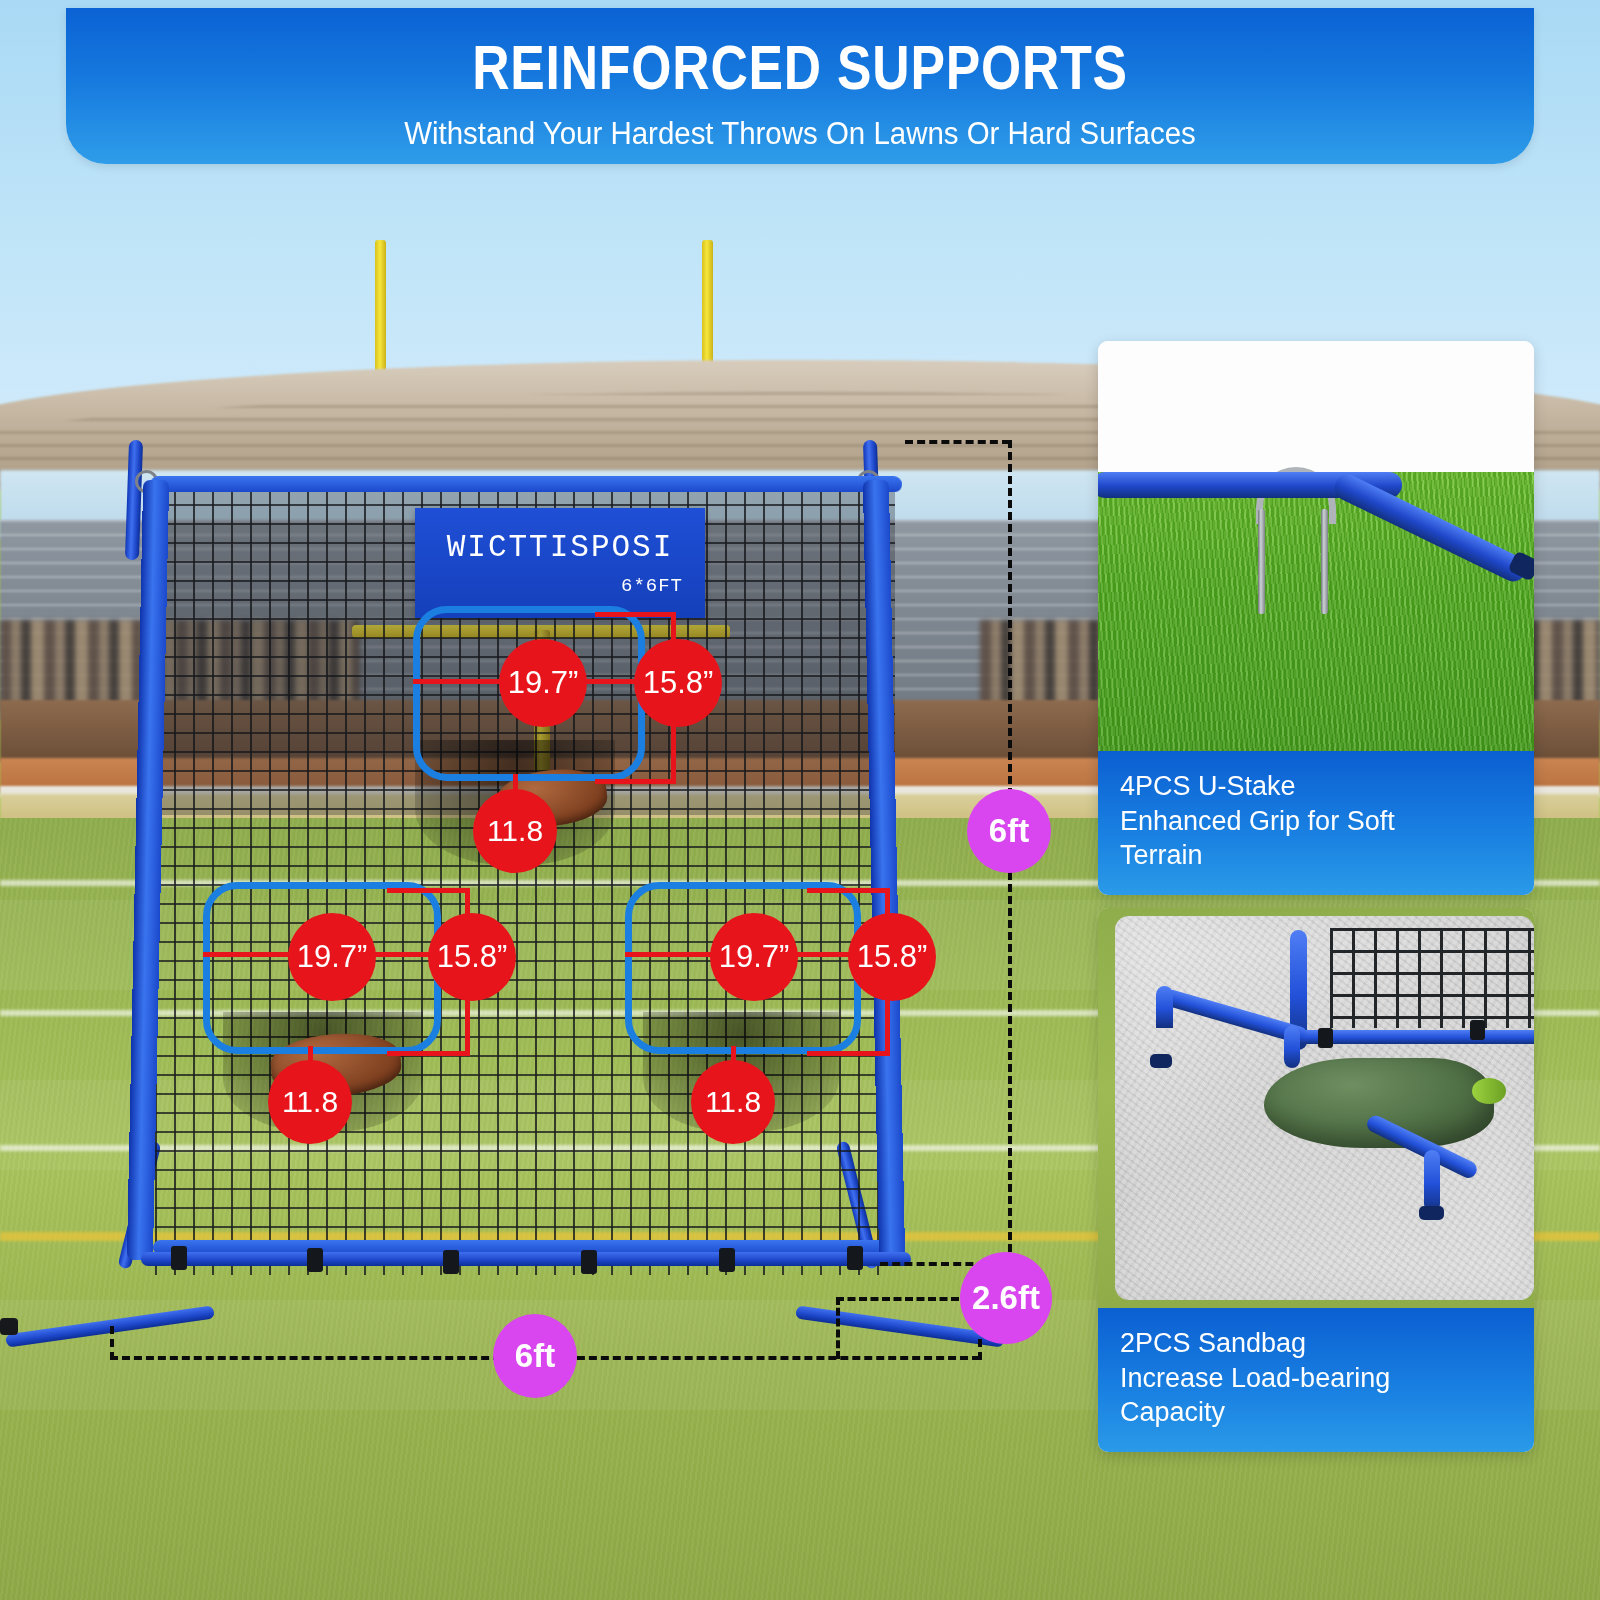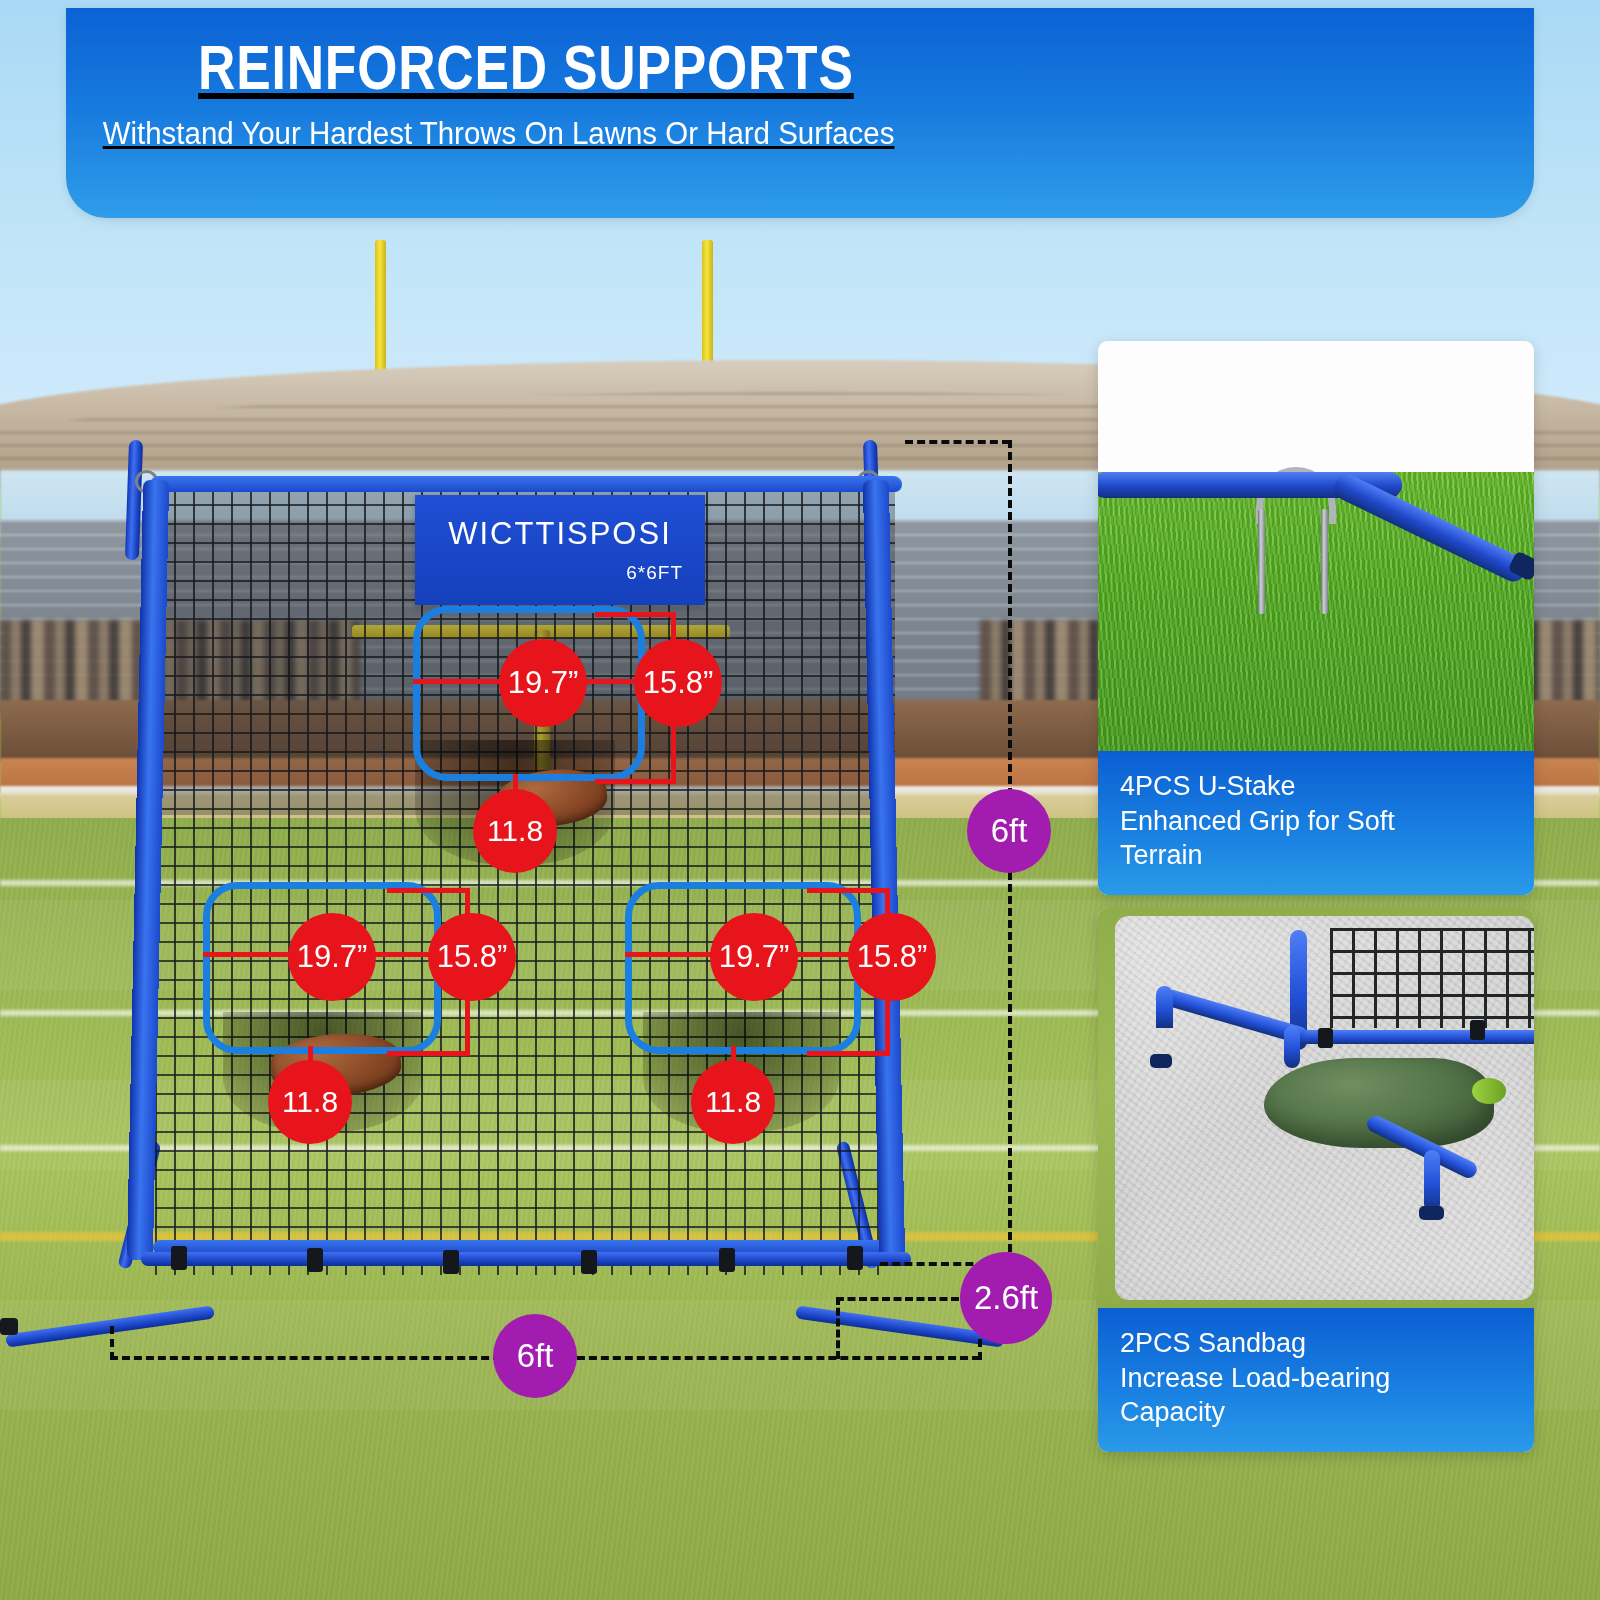--- a/index.html
+++ b/index.html
@@ -70,28 +70,28 @@
         background:radial-gradient(ellipse at 50% 18%,rgba(0,0,0,.55),rgba(0,0,0,.22) 70%,rgba(0,0,0,0));}
   .ball{position:absolute;border-radius:50% / 42%;
         background:radial-gradient(ellipse at 35% 30%,#b0693f,#7d3f1f 70%,#5d2d14);
         box-shadow:inset 0 -4px 8px rgba(0,0,0,.4);}
 
   
   .rline{position:absolute;background:#e8141b;}
   .badge{position:absolute;display:flex;align-items:center;justify-content:center;
         color:#fff;border-radius:50%;font-weight:400;white-space:nowrap;}
   .badge.red{background:#e8141b;}
-  .badge.black{background:#a21caf;}
+  .badge.black{background:#d946ef;font-weight:bold;}
   .dash-h{position:absolute;height:0;border-top:4px dashed #0b0b0b;}
   .dash-v{position:absolute;width:0;border-left:4px dashed #0b0b0b;}
 
   
-  #header{position:absolute;left:66px;top:8px;width:1468px;height:210px;
+  #header{position:absolute;left:66px;top:8px;width:1468px;height:156px;
       background:linear-gradient(180deg,#0b62d4 0%,#1679de 45%,#2f9de9 100%);
-      border-radius:0 0 40px 40px;box-shadow:0 3px 10px rgba(0,0,0,.10);text-decoration:underline;}
+      border-radius:0 0 40px 40px;text-align:center;box-shadow:0 3px 10px rgba(0,0,0,.10);}
   #header .h1{color:#fff;font-size:63px;font-weight:bold;letter-spacing:1px;
       transform:scaleX(.82);transform-origin:center;padding-top:28px;line-height:1.0;}
   #header .h2{color:#fff;font-size:31px;font-weight:400;transform:scaleX(.95);
       transform-origin:center;margin-top:17px;}
 
   
   .panel{position:absolute;left:1098px;width:436px;border-radius:10px;overflow:hidden;
       background:#fff;box-shadow:0 4px 14px rgba(0,0,0,.16);}
   .pnl-img{position:relative;width:100%;overflow:hidden;}
   .cap-bar{background:linear-gradient(180deg,#0b5fd2 0%,#1a82e2 60%,#2b9ae8 100%);
@@ -189,21 +189,21 @@
     <div class="sideband" style="left:776px;top:40px;height:780px;transform:rotate(-1.2deg);"></div>
 
     <div class="tubeH" style="left:46px;top:812px;width:770px;height:14px;"></div>
     <div class="clip" style="left:76px;top:806px;"></div>
     <div class="clip" style="left:212px;top:808px;"></div>
     <div class="clip" style="left:348px;top:810px;"></div>
     <div class="clip" style="left:486px;top:810px;"></div>
     <div class="clip" style="left:624px;top:808px;"></div>
     <div class="clip" style="left:752px;top:806px;"></div>
 
-    <div class="logo" style="left:320px;top:55px;width:290px;height:110px;">
+    <div class="logo" style="left:320px;top:68px;width:290px;height:110px;font-family:Liberation Mono, monospace;">
       <div class="bn">WICTTISPOSI</div>
       <div class="sz">6*6FT</div>
     </div>
 
     <div class="pocket" style="left:320px;top:300px;width:200px;height:125px;"></div>
     <div class="ball" style="left:402px;top:330px;width:110px;height:56px;transform:rotate(-6deg);"></div>
     <div class="target" style="left:318px;top:166px;width:232px;height:175px;"></div>
     <div class="rline" style="left:318px;top:239px;width:232px;height:5px;"></div>
     <div class="rline" style="left:576px;top:172px;width:5px;height:172px;"></div>
     <div class="rline" style="left:500px;top:172px;width:81px;height:5px;"></div>

